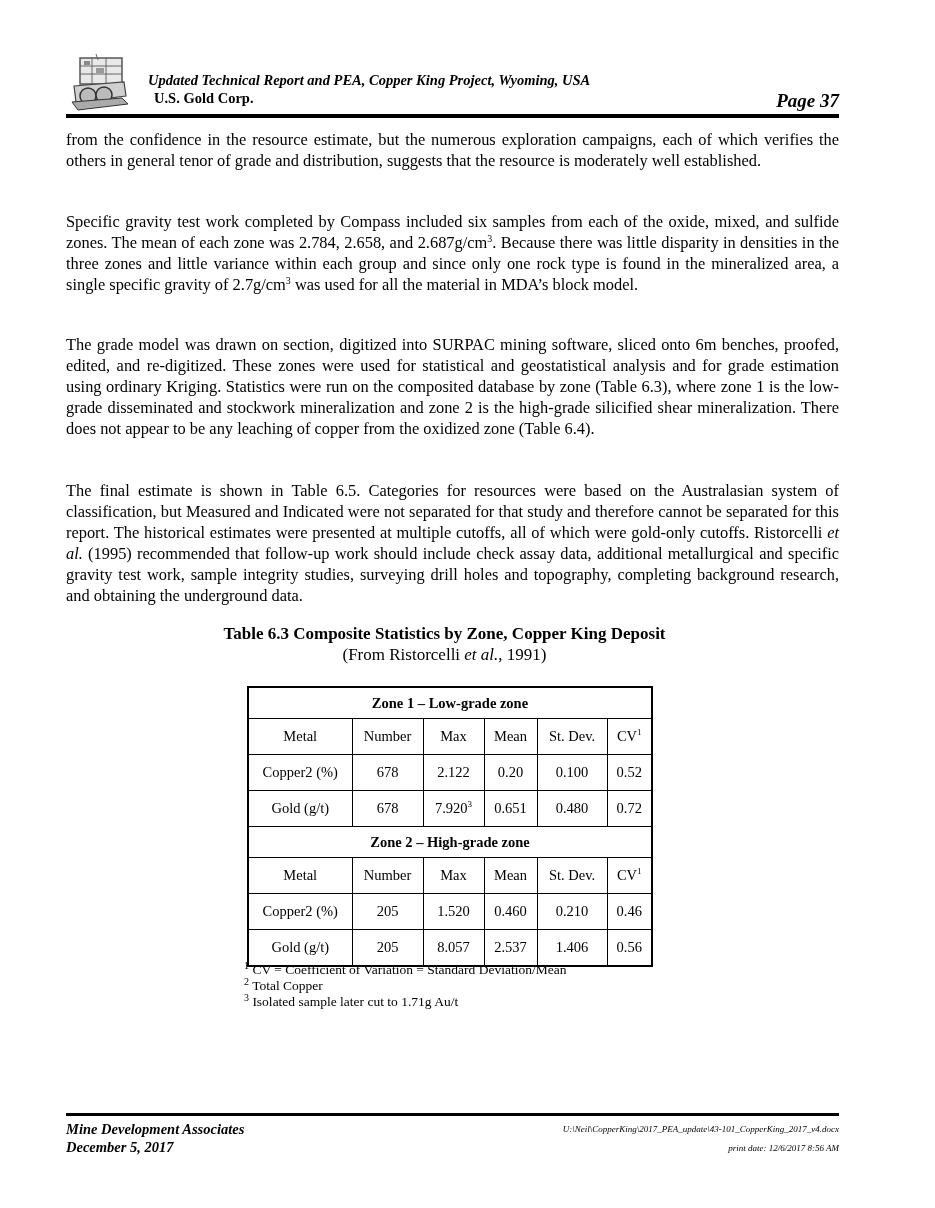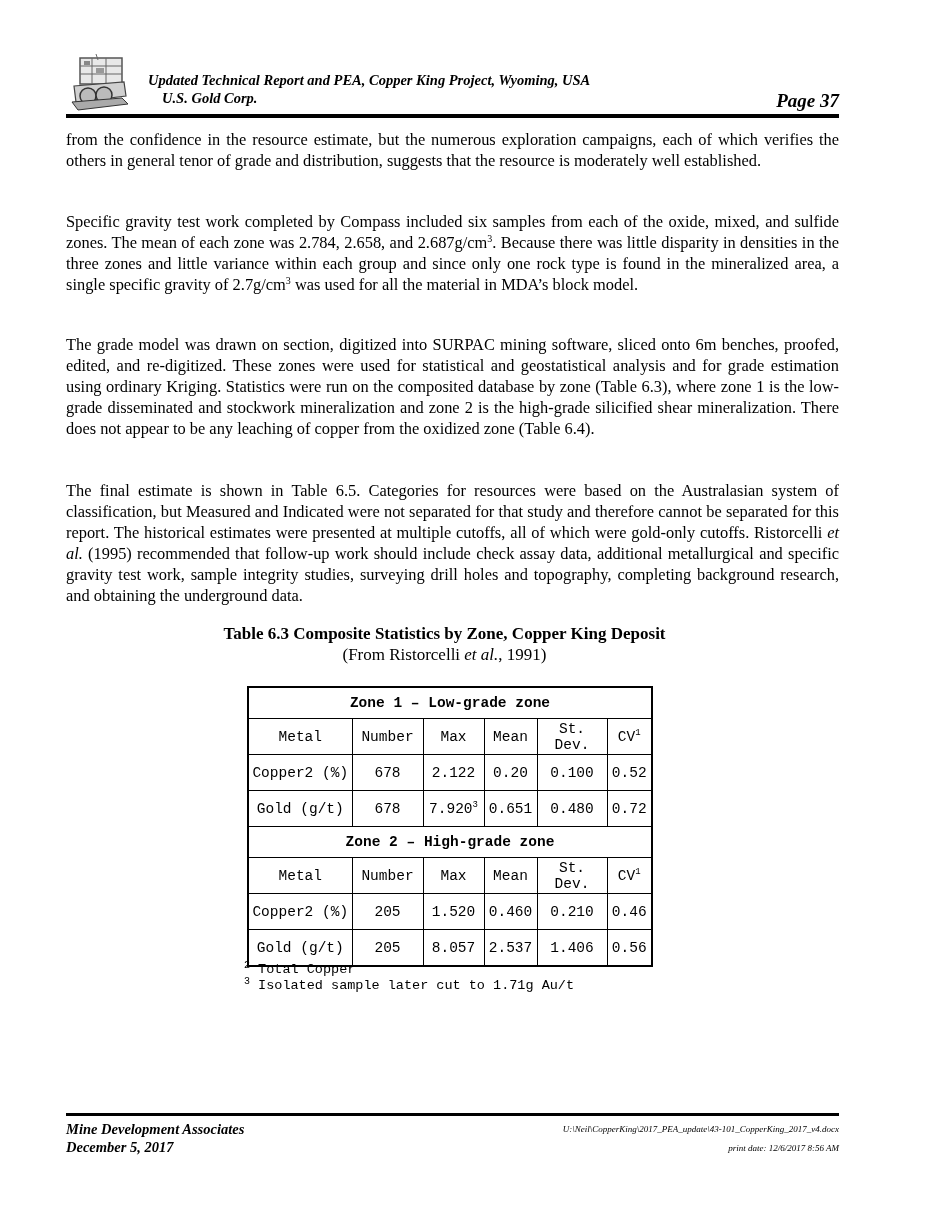--- a/index.html
+++ b/index.html
@@ -1,24 +1,24 @@
 <!DOCTYPE html>
 <html><head>
 <meta charset="utf-8">
 <style>
   html, body { margin: 0; padding: 0; background: #ffffff; }
   body { width: 935px; height: 1208px; position: relative; overflow: hidden; color: #000; }
   .serif { font-family: "Liberation Serif", "DejaVu Serif", serif; }
-  .sans { font-family: Liberation Mono, monospace; border-radius: 7px; }
+  .sans { font-family: Liberation Serif, serif; border-radius: 7px; }
 
   
   .header { position: absolute; left: 66px; top: 52px; width: 773px; height: 64px; }
   .logo { position: absolute; left: 0; top: 0; width: 66px; height: 60px; }
   .hdr-title { position: absolute; left: 82px; top: 20px; font-size: 14.5px; font-weight: bold; font-style: italic; }
-  .hdr-sub { position: absolute; left: 96px; top: 38px; font-size: 14.5px; font-weight: bold; font-style: italic; }
+  .hdr-sub { position: absolute; left: 88px; top: 38px; font-size: 14.5px; font-weight: bold; }
   .hdr-page { position: absolute; right: 0; top: 38px; font-size: 19px; font-weight: bold; font-style: italic; }
   .hdr-rule { position: absolute; left: 0; top: 62px; width: 773px; height: 4px; background: #000; }
 
   
   .para { position: absolute; left: 66px; width: 773px; font-size: 16.4px; line-height: 21px; text-align: justify; }
   .p1 { top: 129px; }
   .p2 { top: 211px; }
   .p3 { top: 334px; }
   .p4 { top: 480px; }
   sup { font-size: 10px; line-height: 0; }
@@ -151,20 +151,21 @@
       <td>205</td>
       <td><span>8.057</span></td>
       <td>2.537</td>
       <td>1.406</td>
       <td>0.56</td>
     </tr>
   </tbody>
 </table>
 
 <div class="footnotes sans">
+  <div><sup>1</sup><span> CV = Coefficient of Variation = Standard Deviation/Mean</span></div>
   <div><sup>2</sup><span> Total Copper</span></div>
   <div><sup>3</sup><span> Isolated sample later cut to 1.71g Au/t</span></div>
 </div>
 
 <div class="ftr-rule"></div>
 <div class="ftr-org serif">Mine Development Associates</div>
 <div class="ftr-date serif">December 5, 2017</div>
 <div class="ftr-path serif">U:\Neil\CopperKing\2017_PEA_update\43-101_CopperKing_2017_v4.docx</div>
 <div class="ftr-print serif">print date: 12/6/2017 8:56 AM</div>
 

